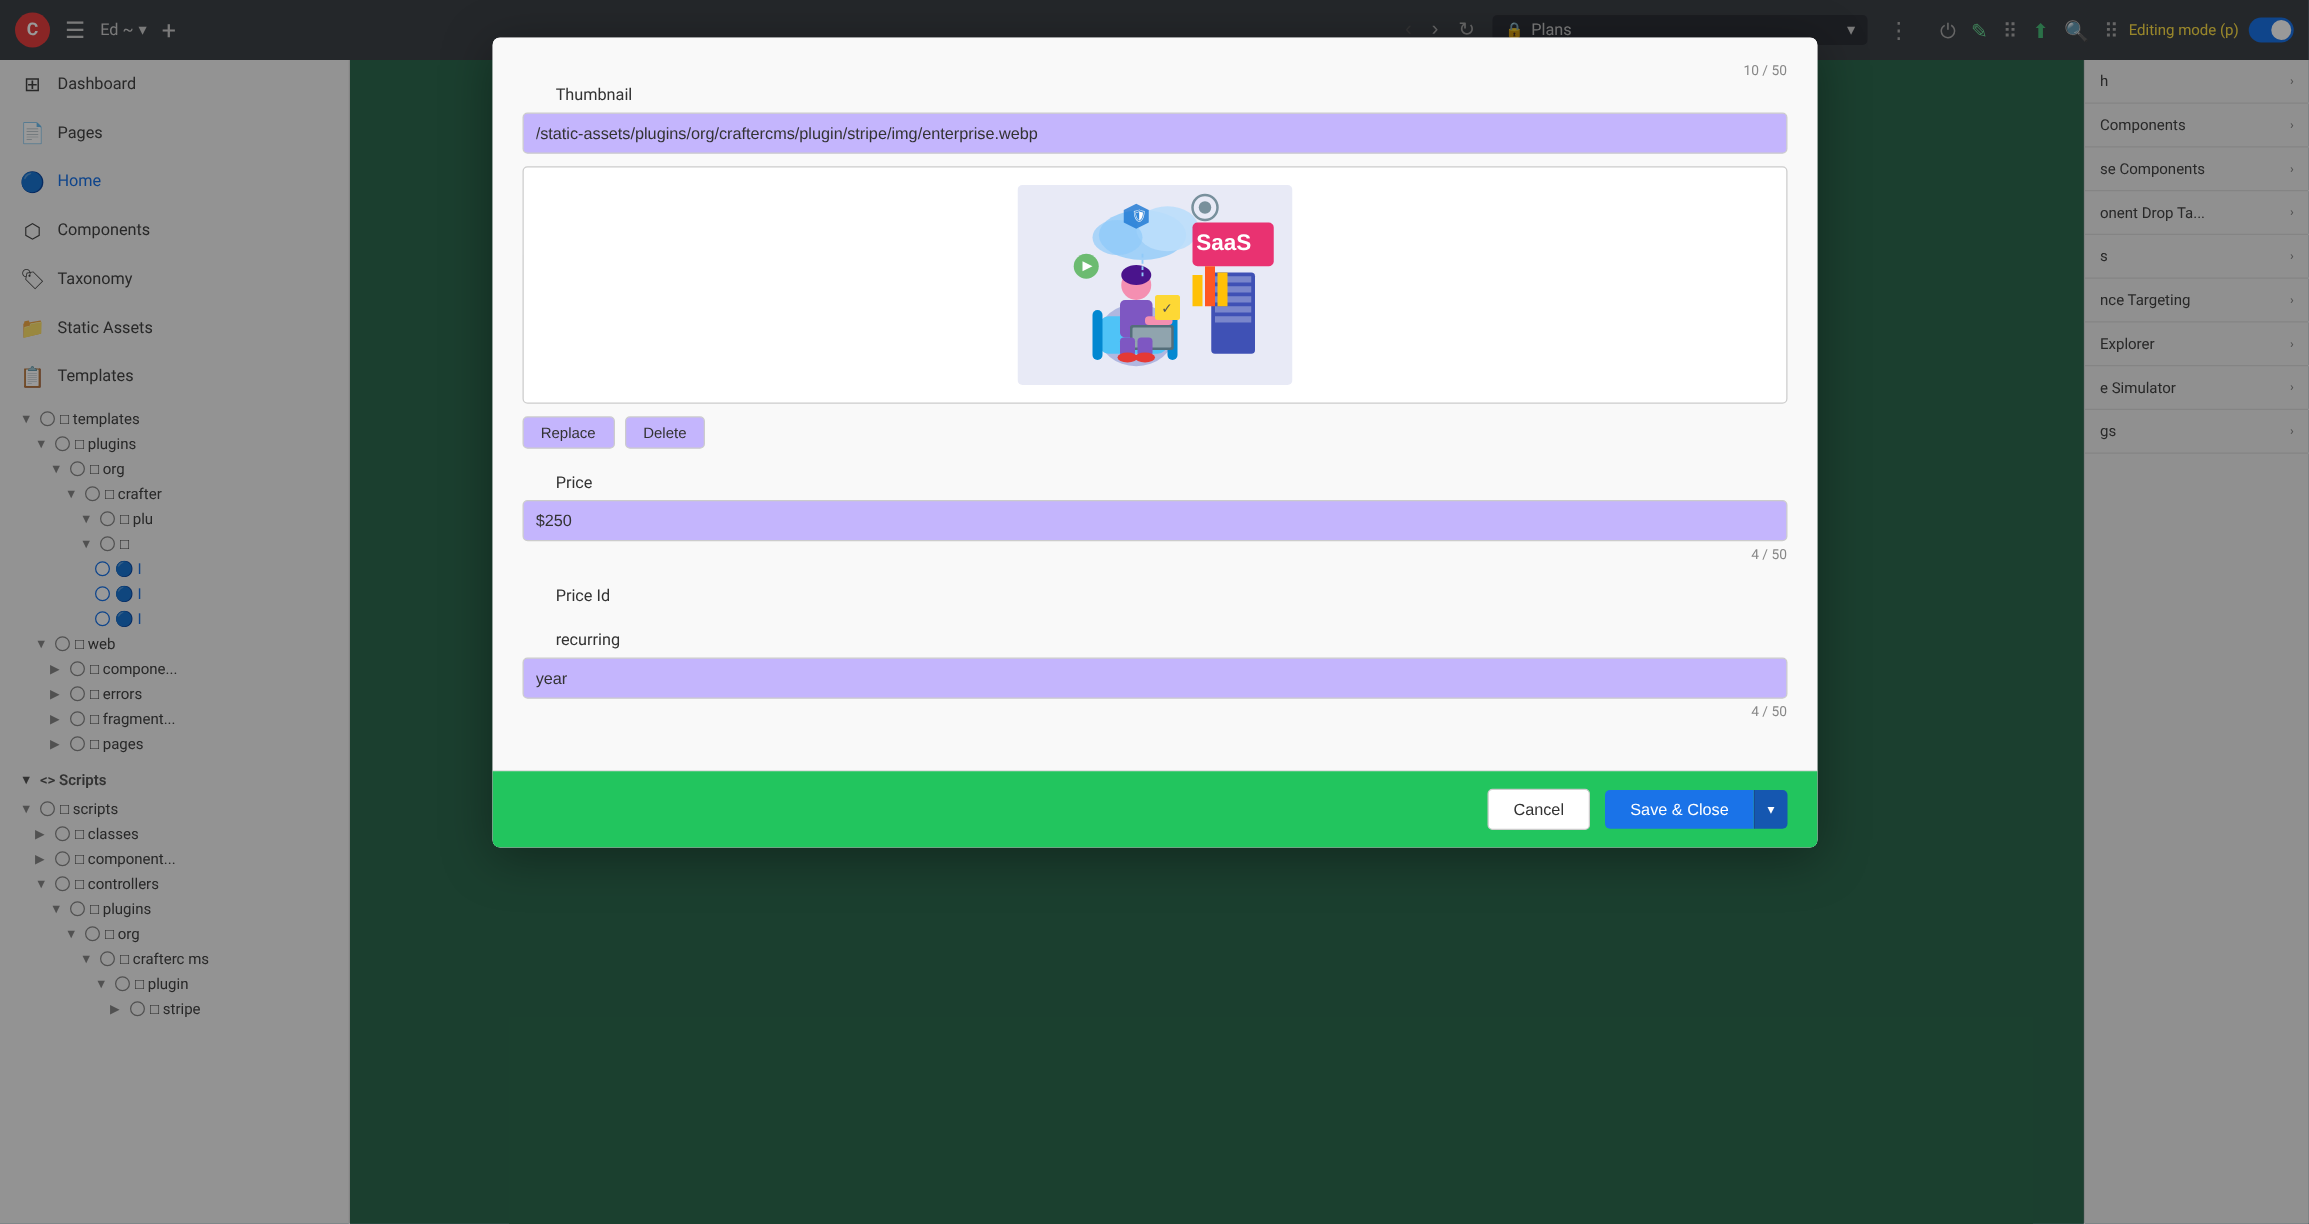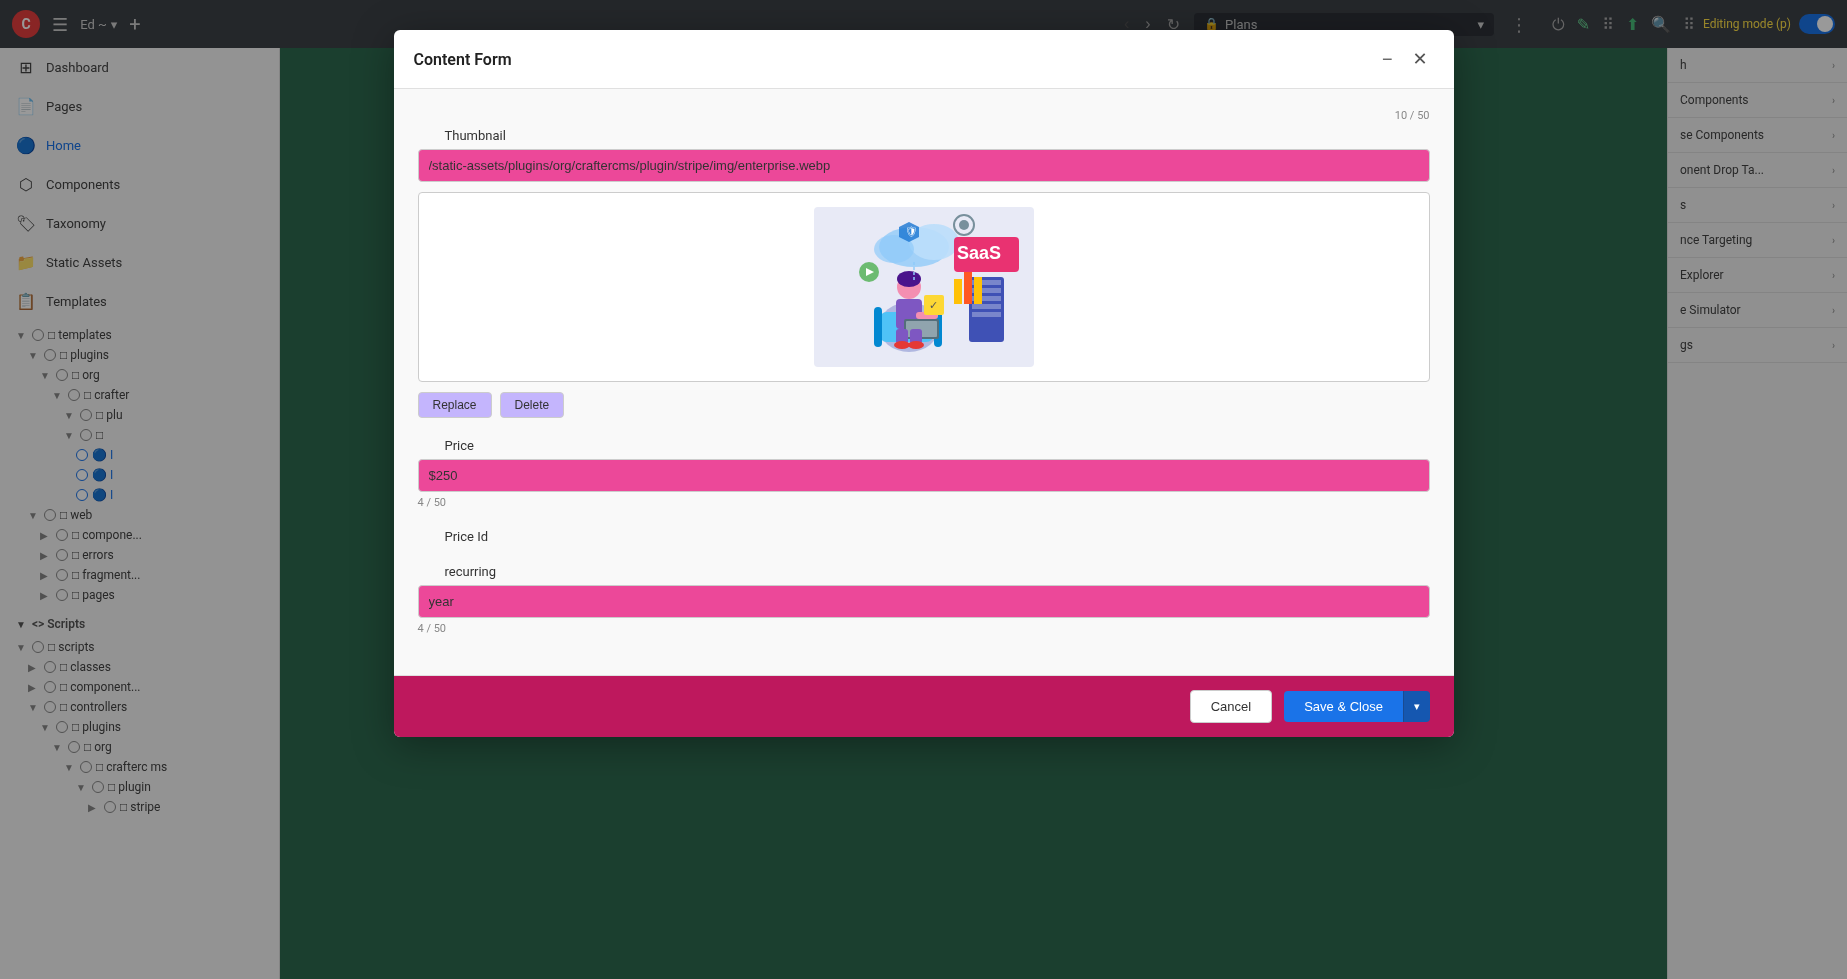--- a/index.html
+++ b/index.html
@@ -223,25 +223,26 @@
       margin-bottom: 6px;
       display: block;
       margin-left: 27px;
     }
     .field-input {
       width: 100%;
       border: 1px solid #ccc;
       border-radius: 4px;
       padding: 8px 10px;
       font-size: 13px;
-      background: #ec4899;
+      background: #c4b5fd;
       color: #333;
       outline: none;
     }
     .field-counter-below {
+      text-align: right;
       font-size: 11px;
       color: #888;
       margin-top: 4px;
     }
 
     
     .image-area {
       border: 1px solid #ccc;
       border-radius: 4px;
       background: white;
@@ -283,21 +284,21 @@
     }
 
     
     .modal-footer {
       display: flex;
       justify-content: flex-end;
       align-items: center;
       gap: 12px;
       padding: 14px 24px;
       border-top: 1px solid #e0e0e0;
-      background: #be185d;
+      background: #22c55e;
       flex-shrink: 0;
     }
     .btn-cancel {
       border: 1px solid #ccc;
       background: white;
       color: #333;
       padding: 8px 20px;
       border-radius: 4px;
       font-size: 13px;
       cursor: pointer;
@@ -585,27 +586,20 @@
     <span class="right-panel-chevron">›</span>
   </div>
 </div>
 
 <div class="main-area"></div>
 
 <div class="modal-backdrop"></div>
 
 <div class="modal">
 
-  <div class="modal-header">
-    <span class="modal-title">Content Form</span>
-    <div class="modal-header-actions">
-      <button class="modal-minimize-btn">−</button>
-      <button class="modal-close-btn">✕</button>
-    </div>
-  </div>
 
   <div class="modal-body">
     <div class="modal-content-inner">
 
       <div class="field-counter">10 / 50</div>
 
       <div class="field-group">
         <label class="field-label">Thumbnail</label>
         <input class="field-input" type="text" value="/static-assets/plugins/org/craftercms/plugin/stripe/img/enterprise.webp" style="">
 

